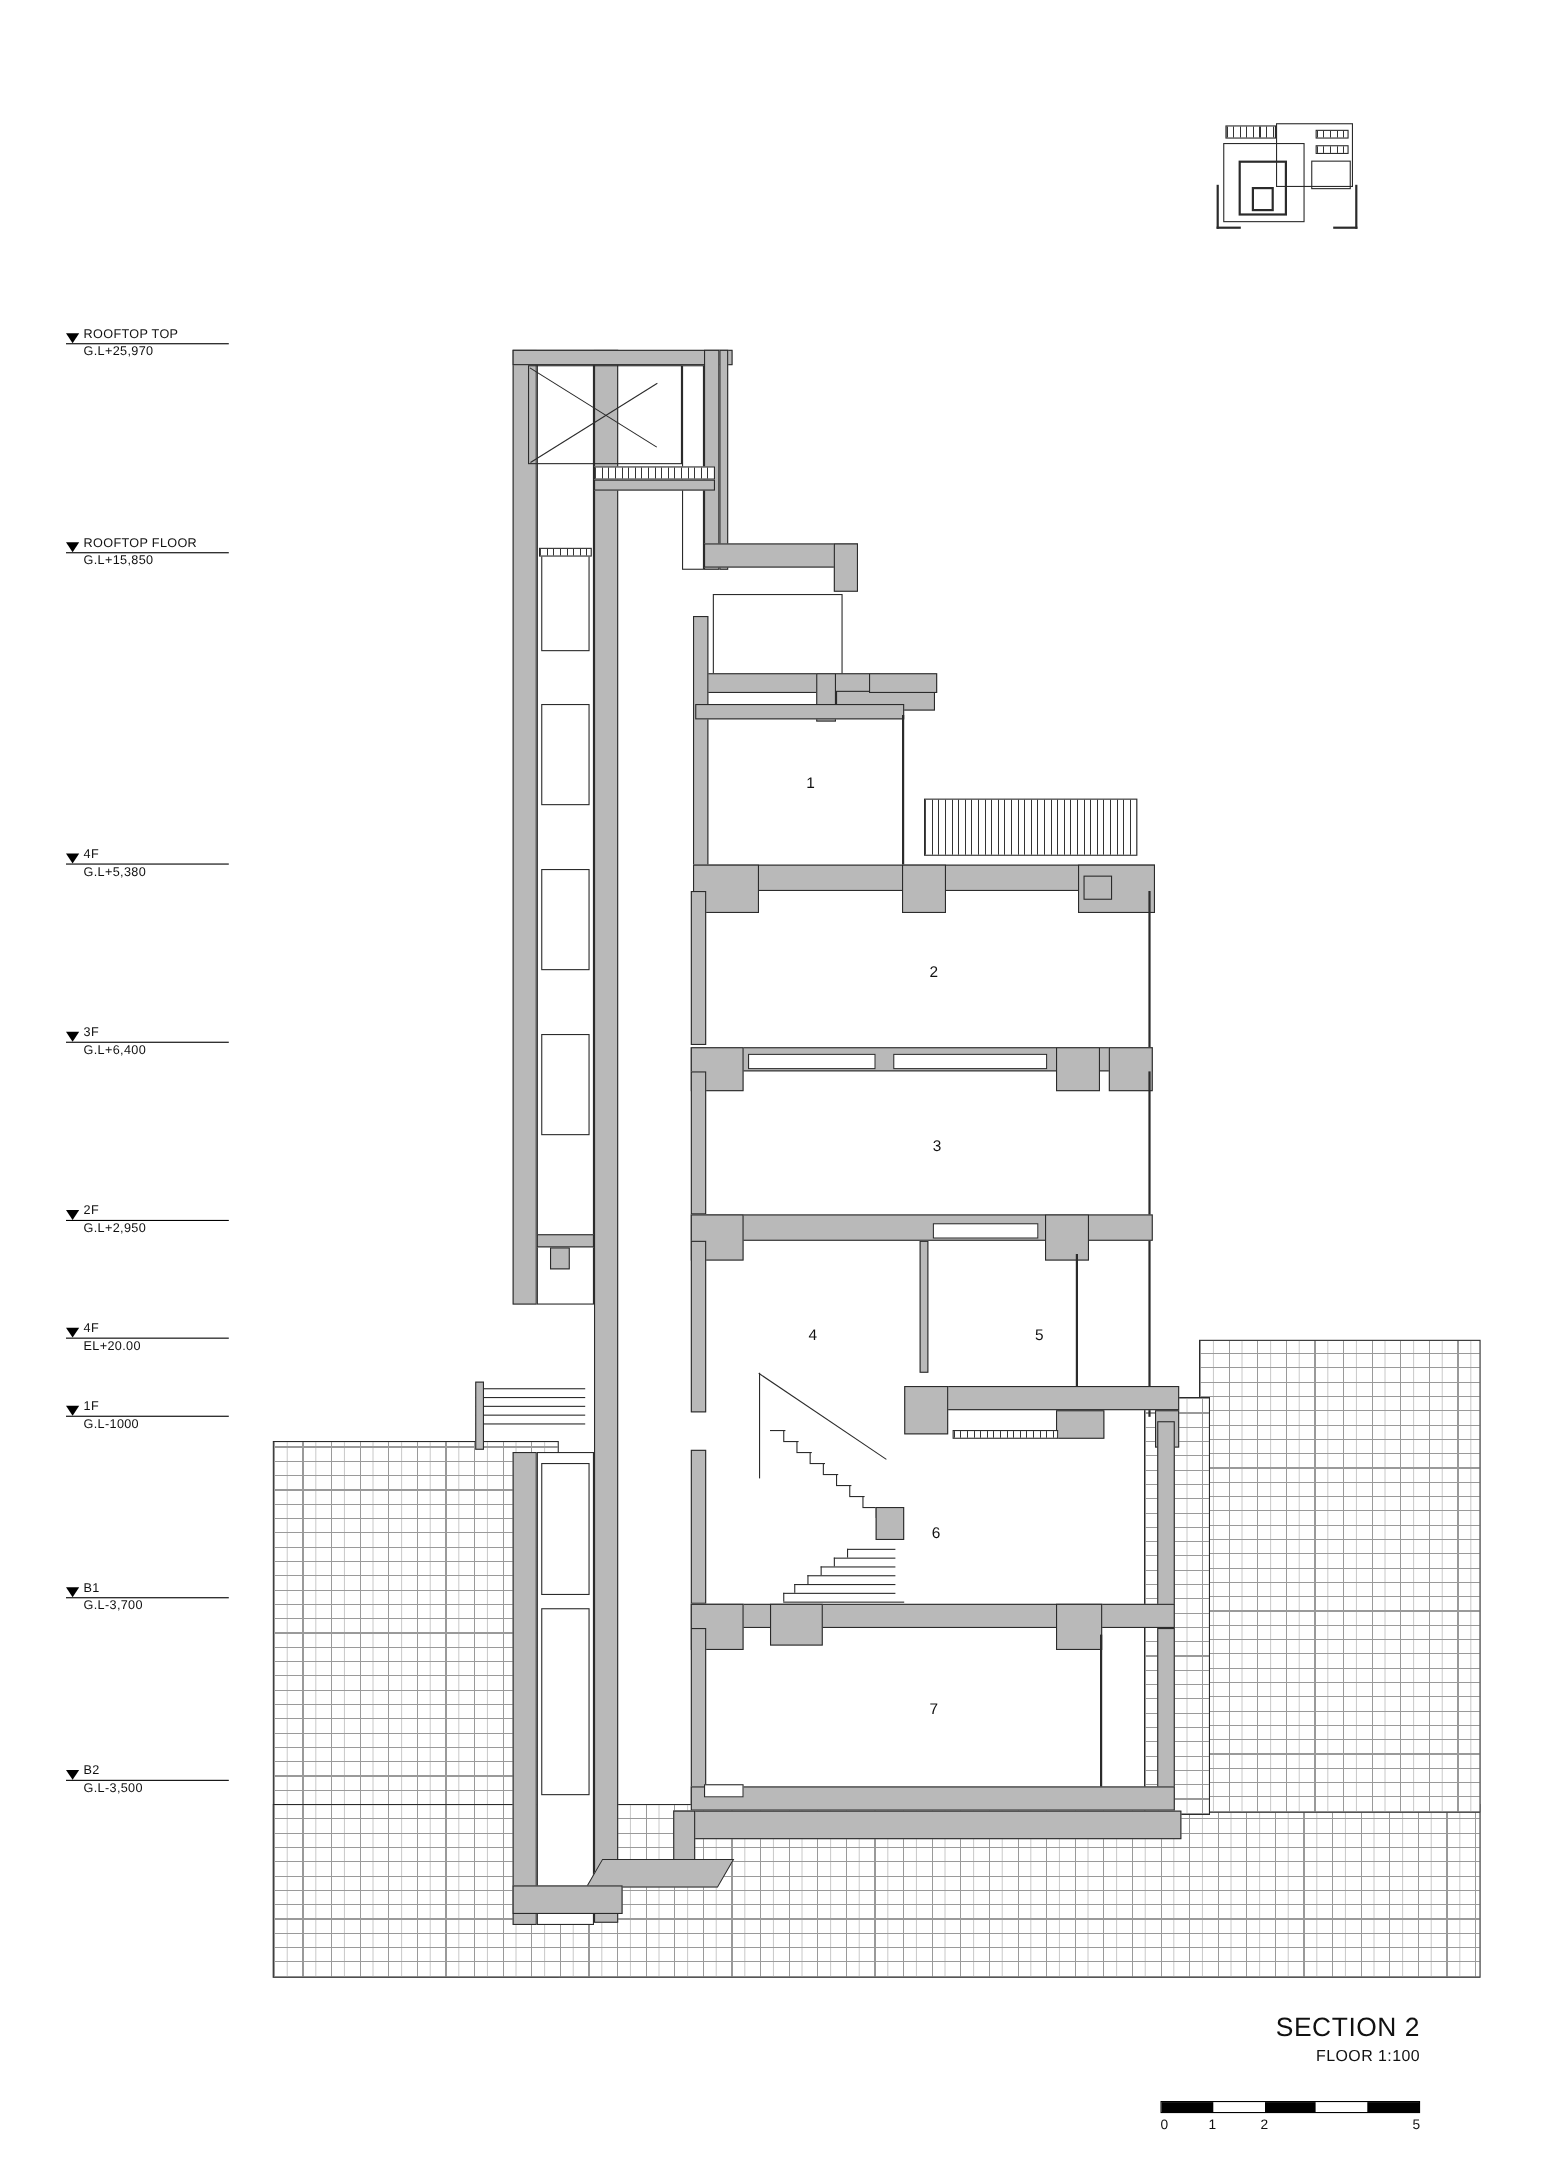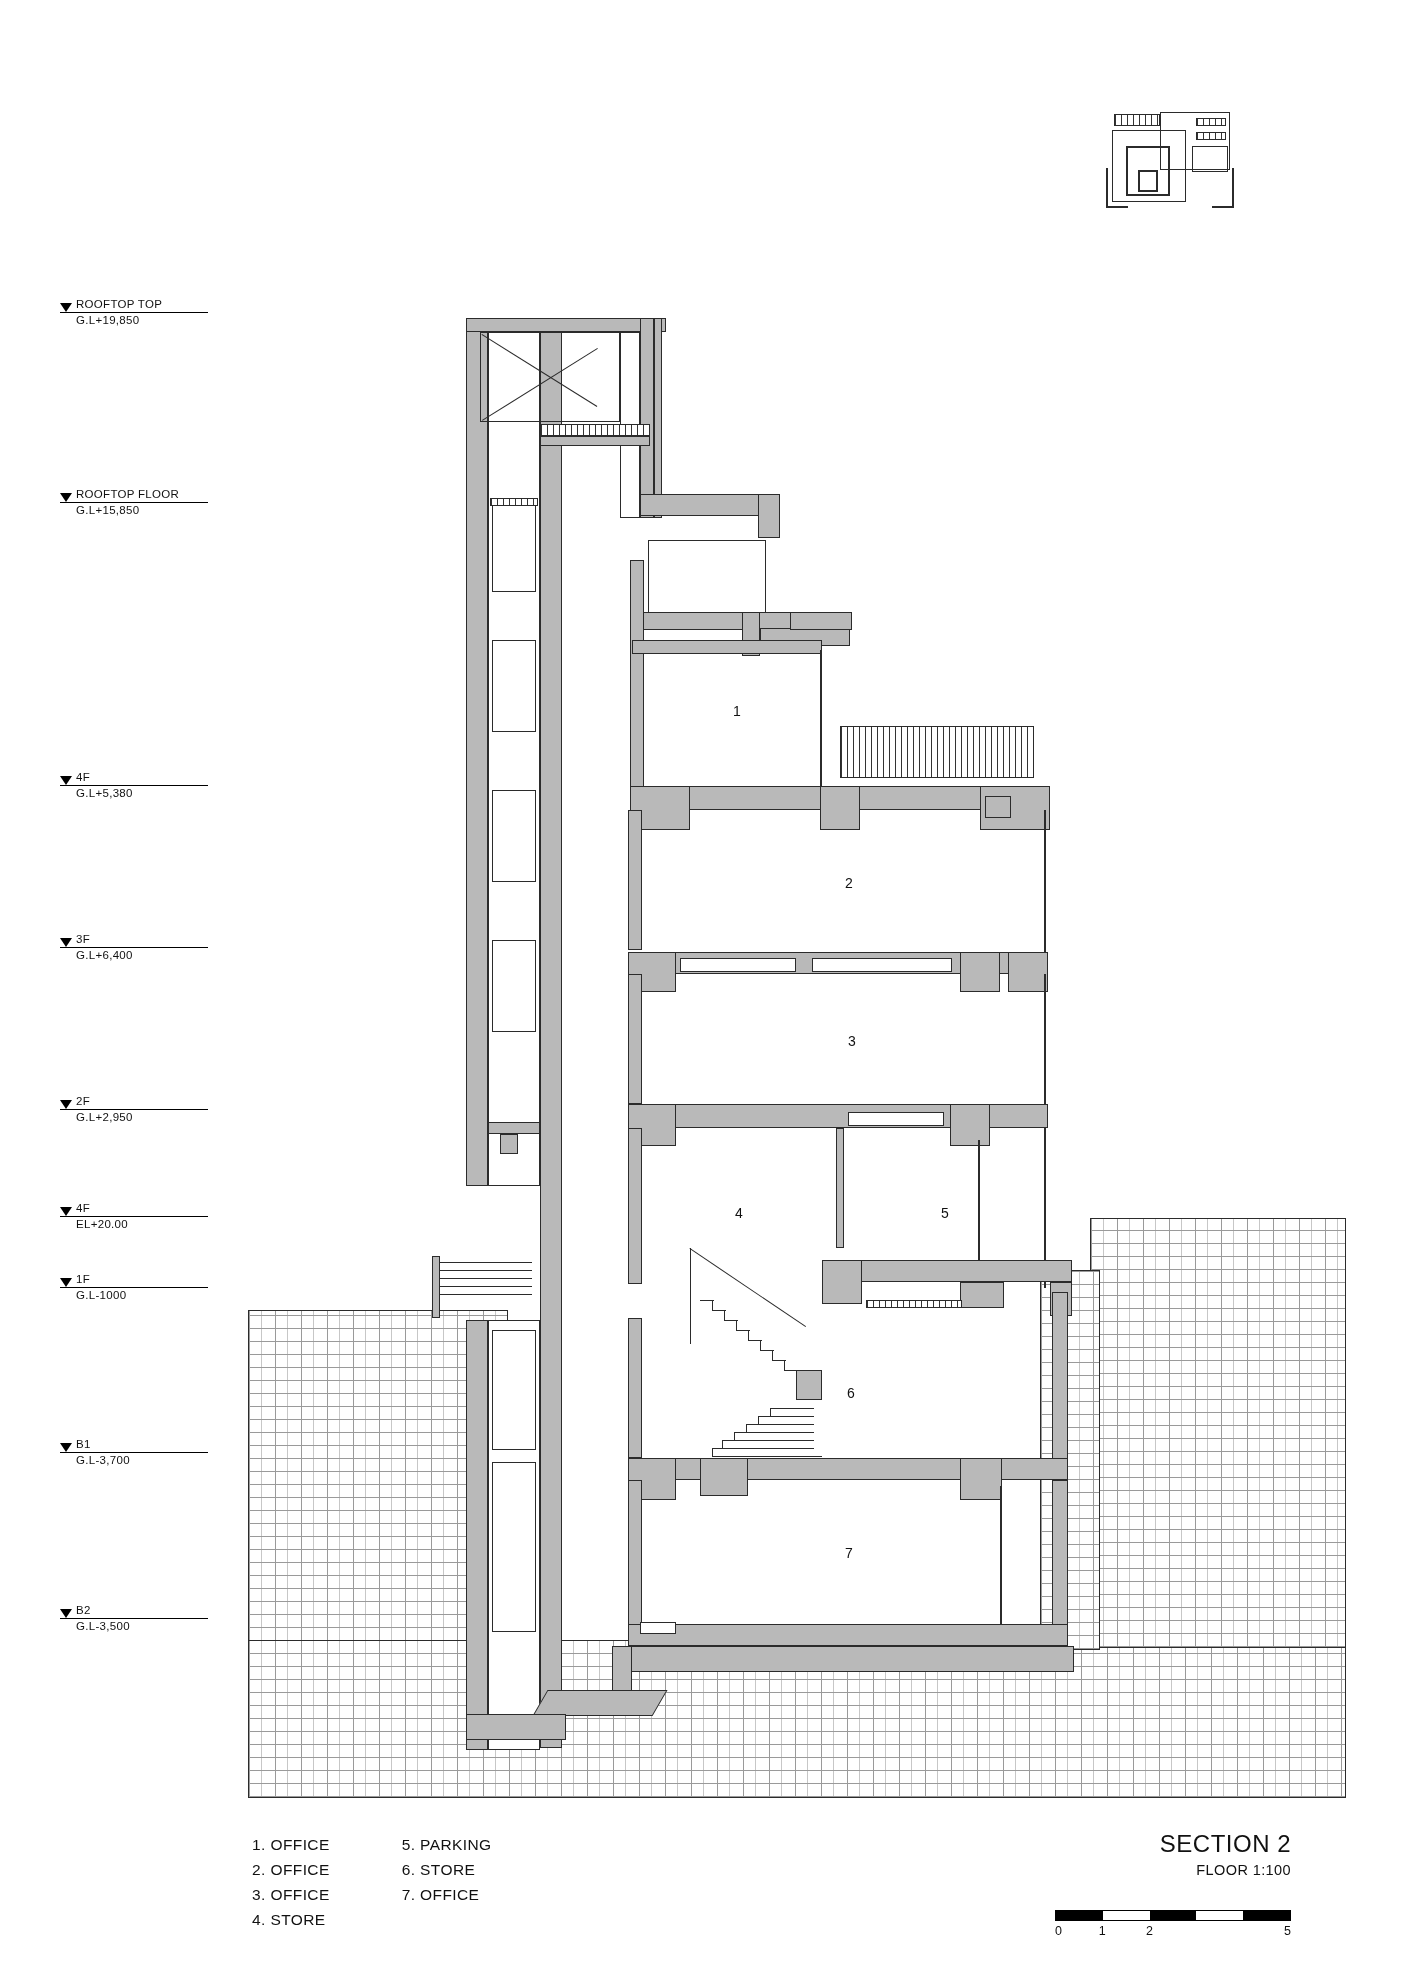--- a/index.html
+++ b/index.html
@@ -73,21 +73,21 @@
     <div class="thin" style="left:6px;top:94px;width:22px;height:2px;"></div>
     <div class="thin" style="left:132px;top:56px;width:2px;height:40px;"></div>
     <div class="thin" style="left:112px;top:94px;width:22px;height:2px;"></div>
   </div>
 
   <div id="levels">
       <div class="level" style="top: 300px;">
         <div class="tri"></div>
         <div class="rule"></div>
         <div class="nm">ROOFTOP TOP</div>
-        <div class="el">G.L+19,850</div>
+        <div class="el">G.L+25,970</div>
       </div>
       <div class="level" style="top: 490px;">
         <div class="tri"></div>
         <div class="rule"></div>
         <div class="nm">ROOFTOP FLOOR</div>
         <div class="el">G.L+15,850</div>
       </div>
       <div class="level" style="top: 773px;">
         <div class="tri"></div>
         <div class="rule"></div>
@@ -274,33 +274,20 @@
   <div id="room-numbers">
       <div class="room-num" style="left: 733px; top: 703px;">1</div>
       <div class="room-num" style="left: 845px; top: 875px;">2</div>
       <div class="room-num" style="left: 848px; top: 1033px;">3</div>
       <div class="room-num" style="left: 735px; top: 1205px;">4</div>
       <div class="room-num" style="left: 941px; top: 1205px;">5</div>
       <div class="room-num" style="left: 847px; top: 1385px;">6</div>
       <div class="room-num" style="left: 845px; top: 1545px;">7</div>
     </div>
 
-  <div id="legend">
-    <div class="col" id="legend-col1">
-        <div>1. OFFICE</div>
-        <div>2. OFFICE</div>
-        <div>3. OFFICE</div>
-        <div>4. STORE</div>
-      </div>
-    <div class="col col2" id="legend-col2">
-        <div>5. PARKING</div>
-        <div>6. STORE</div>
-        <div>7. OFFICE</div>
-      </div>
-  </div>
 
   <div id="title">
     <div class="t1">SECTION 2</div>
     <div class="t2">FLOOR 1:100</div>
   </div>
 
   <div id="scalebar">
     <div class="bar">
       <div class="seg" style="left:0;width:20%;"></div>
       <div class="seg" style="left:40%;width:20%;"></div>

